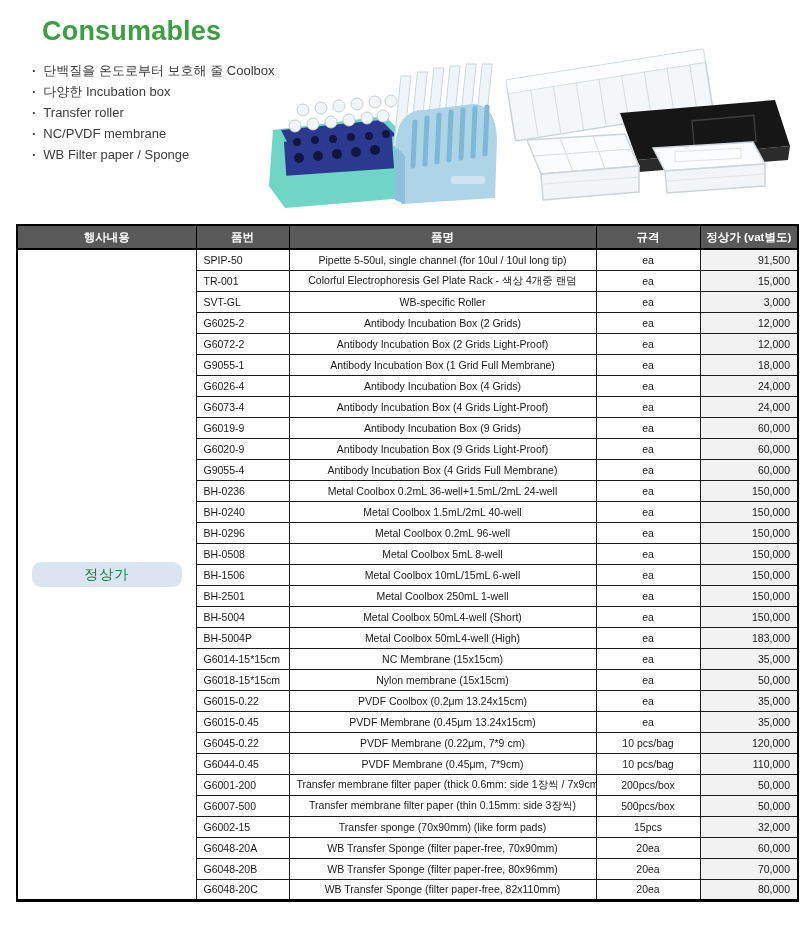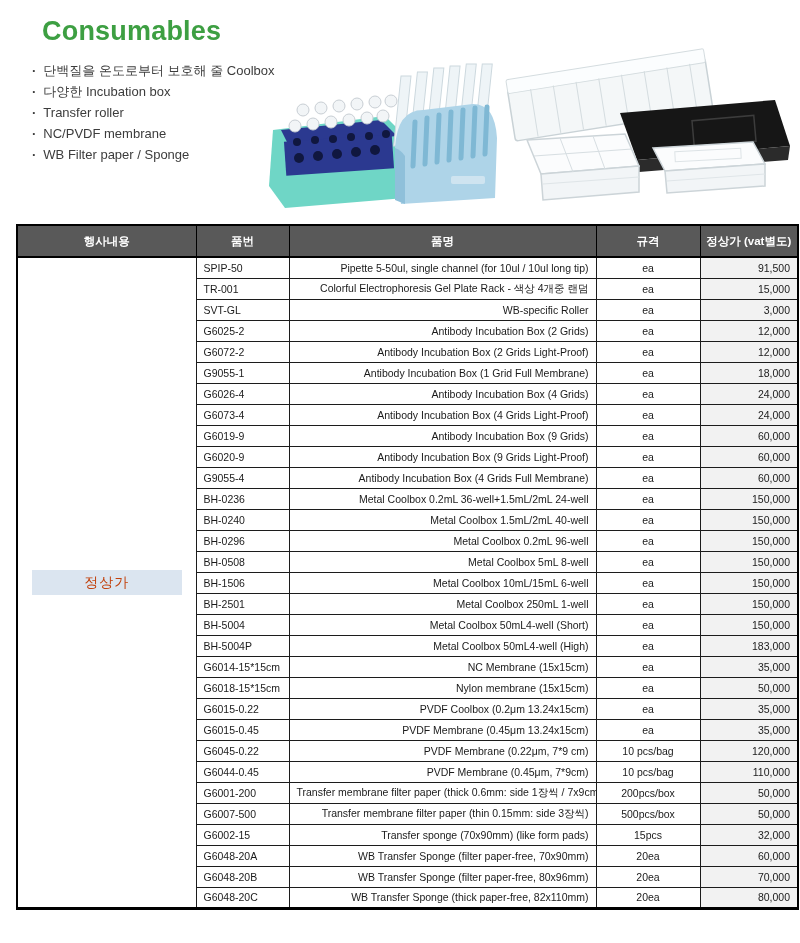--- a/index.html
+++ b/index.html
@@ -33,37 +33,37 @@
     font-size:10.5px; color:#1a1a1a;
   }
   .price-table col.c1 { width:179px; }
   .price-table col.c2 { width:93px; }
   .price-table col.c3 { width:307px; }
   .price-table col.c4 { width:104px; }
   .price-table col.c5 { width:98px; }
 
   .price-table thead th {
     background:#595959; color:#ffffff; font-weight:bold;
-    height:32px; font-size:11.5px; text-align:center;
+    height:24px; font-size:11.5px; text-align:center;
     border:1px solid #000; border-bottom:2px solid #000;
   }
   .price-table tbody td {
     height:21px; border:1px solid #1c1c1c; background:#ffffff;
     padding:0 7px; vertical-align:middle; white-space:nowrap; overflow:hidden;
   }
   .price-table td.cat-cell { text-align:center; vertical-align:middle; background:#ffffff; }
   .price-table td.cell-code { text-align:left;margin-left:28px; }
-  .price-table td.cell-name { text-align:right; }
+  .price-table td.cell-name { text-align:center; }
   .price-table td.cell-spec { text-align:center; }
   .price-table td.cell-price { text-align:right; background:#f2f2f2; }
 
   .badge {
     display:inline-block; width:150px; height:25px; line-height:25px;
-    background:#dbe5f0; border-radius:0;
-    font-size:14px; color:#c2410c; text-align:center; letter-spacing:1px;
+    background:#dbe5f0; border-radius:9px;
+    font-size:14px; color:#15803d; text-align:center; letter-spacing:1px;
   }
 </style>
 </head>
 <body>
 
 <div class="page">
 
   <h1 class="page-title" style="color: rgb(61, 159, 66);">Consumables</h1>
 
   <ul class="feature-list" id="feature-list">
@@ -362,20 +362,20 @@
           <td class="cell-price">60,000</td>
         </tr>
         <tr>
           <td class="cell-code">G6048-20B</td>
           <td class="cell-name">WB Transfer Sponge (filter paper-free, 80x96mm)</td>
           <td class="cell-spec">20ea</td>
           <td class="cell-price">70,000</td>
         </tr>
         <tr>
           <td class="cell-code">G6048-20C</td>
-          <td class="cell-name">WB Transfer Sponge (thick paper-free, 82x110mm)</td>
+          <td class="cell-name">WB Transfer Sponge (filter paper-free, 82x110mm)</td>
           <td class="cell-spec">20ea</td>
           <td class="cell-price">80,000</td>
         </tr>
       </tbody>
   </table>
 
 </div>
 
 </body></html>

